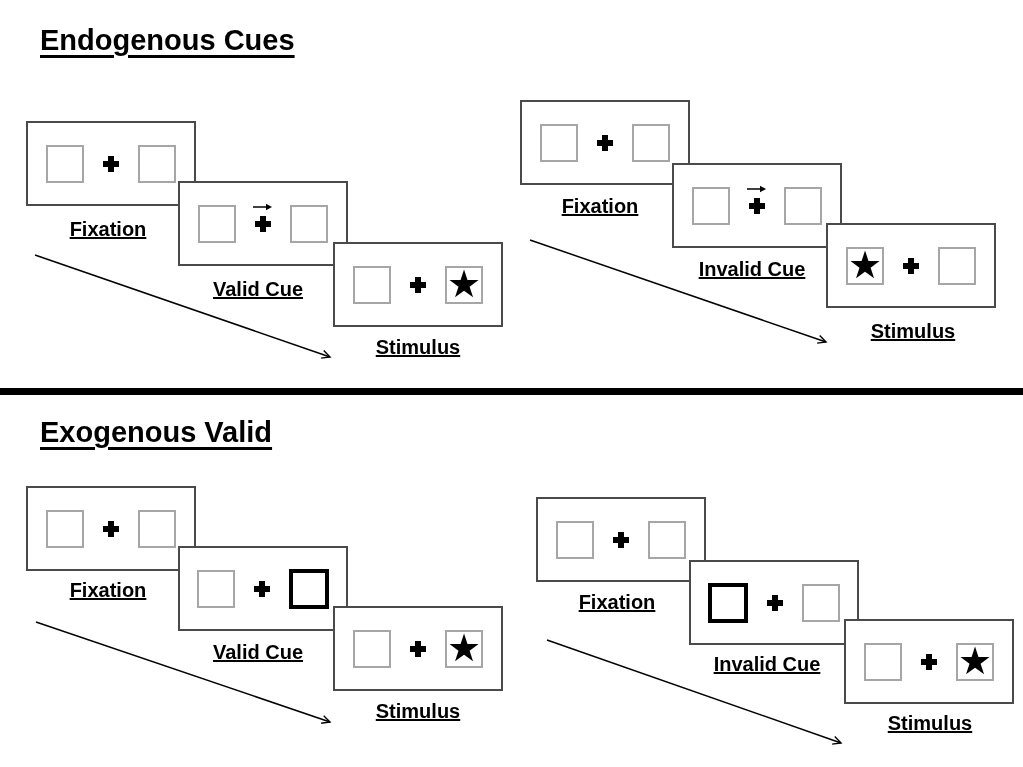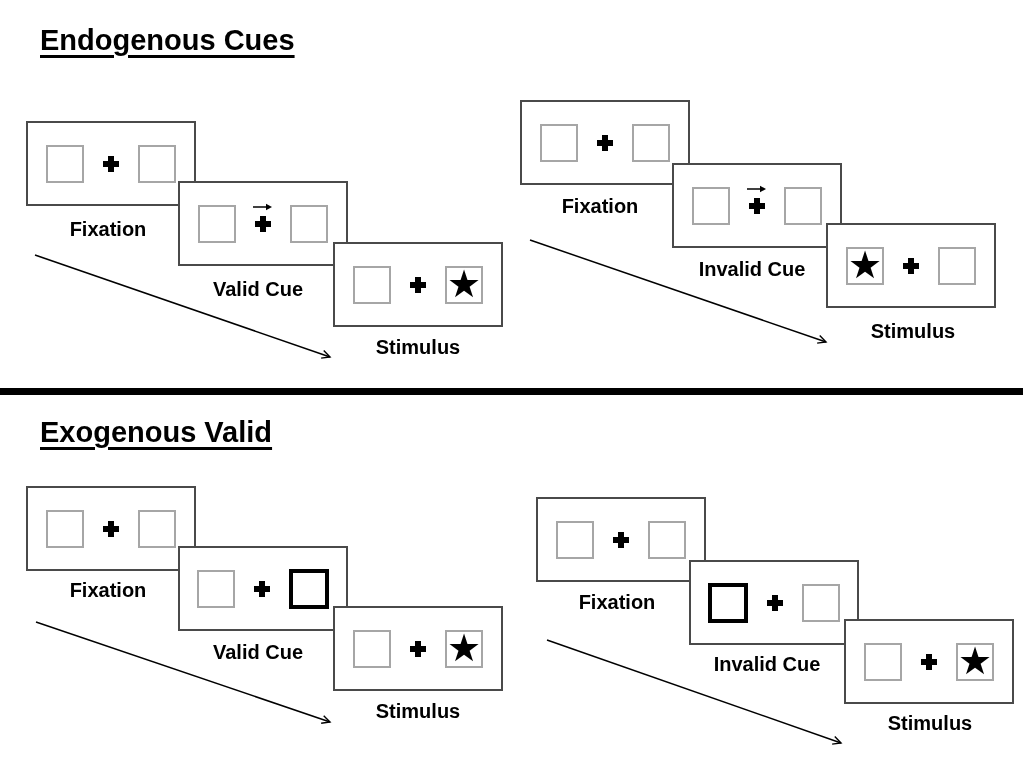--- a/index.html
+++ b/index.html
@@ -28,21 +28,21 @@
     background:#fff;display:flex;align-items:center;justify-content:center;flex:0 0 auto;}
   .square.cued{border:4px solid #000;width:40px;height:40px;}
   .star{font-size:38px;line-height:34px;color:#000;display:block;margin-top:-2px;}
 
   .cross{position:relative;width:16px;height:16px;flex:0 0 auto;}
   .cross .bar-h{position:absolute;left:0;top:5px;width:16px;height:6px;background:#000;}
   .cross .bar-v{position:absolute;left:5px;top:0;width:6px;height:16px;background:#000;}
   .cue-arrow{position:absolute;left:50%;transform:translateX(-50%);top:-14px;}
 
   .plabel{position:absolute;width:160px;text-align:center;font-weight:700;
-    font-size:20px;z-index:5;white-space:nowrap;}
+    font-size:20px;z-index:5;white-space:nowrap;text-decoration:underline;}
 
   
   .s1 .p-f{left:26px;top:121px}
   .s1 .p-c{left:178px;top:181px}
   .s1 .p-s{left:333px;top:242px}
   .s1 .l-f{left:28px;top:218px}
   .s1 .l-c{left:178px;top:278px}
   .s1 .l-s{left:338px;top:336px}
 
   

